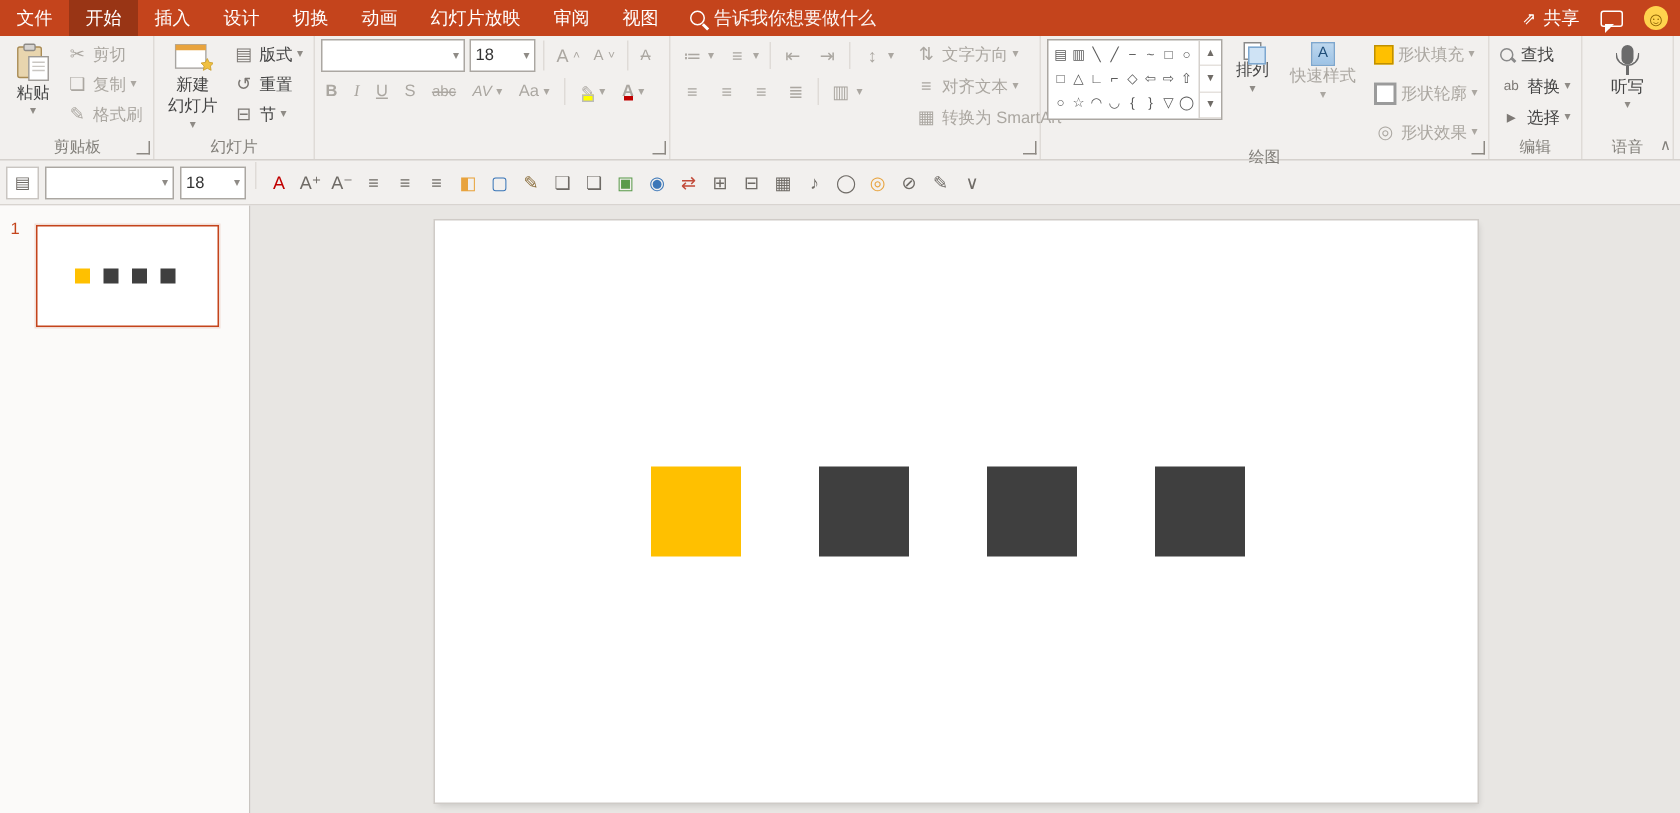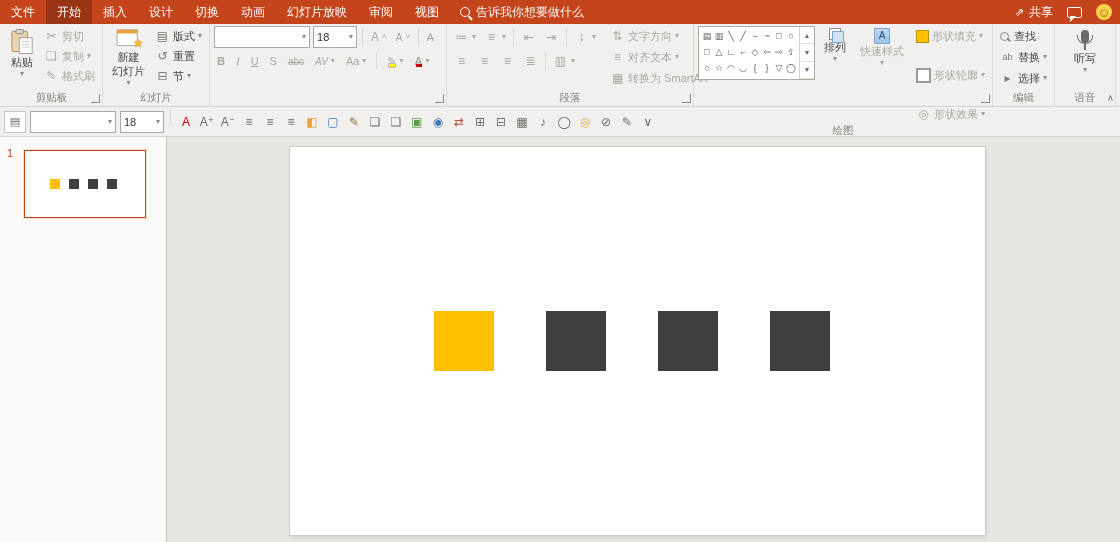--- a/index.html
+++ b/index.html
@@ -295,21 +295,20 @@
             <span>对齐文本</span>
             <span class="caret">▾</span>
           </div>
           <div class="rbtn-sm disabled">
             <span class="ico">▦</span>
             <span>转换为 SmartArt</span>
             <span class="caret">▾</span>
           </div>
         </div>
       </div>
-      <div class="rlabel">段落</div>
       <span class="launcher"></span>
     </div>
 
     <div class="rgroup">
       <div class="rbody" style="gap:4px;">
         <div class="gallery">
           <div class="shape-grid">
               <span class="shape-cell">▤</span>
               <span class="shape-cell">▥</span>
               <span class="shape-cell">╲</span>
@@ -344,21 +343,21 @@
         <div class="rbtn-big">
           <span class="arr-ico"></span>
           <span>排列</span>
           <span class="caret">▾</span>
         </div>
         <div class="rbtn-big disabled">
           <span class="qs-ico">A</span>
           <span>快速样式</span>
           <span class="caret">▾</span>
         </div>
-        <div class="rcol" style="gap:19px;">
+        <div class="rcol" style="gap:6px;">
           <div class="rbtn-sm disabled">
             <span class="fill-ico"></span>
             <span>形状填充</span>
             <span class="caret">▾</span>
           </div>
           <div class="rbtn-sm disabled">
             <span class="outline-ico"></span>
             <span>形状轮廓</span>
             <span class="caret">▾</span>
           </div>

